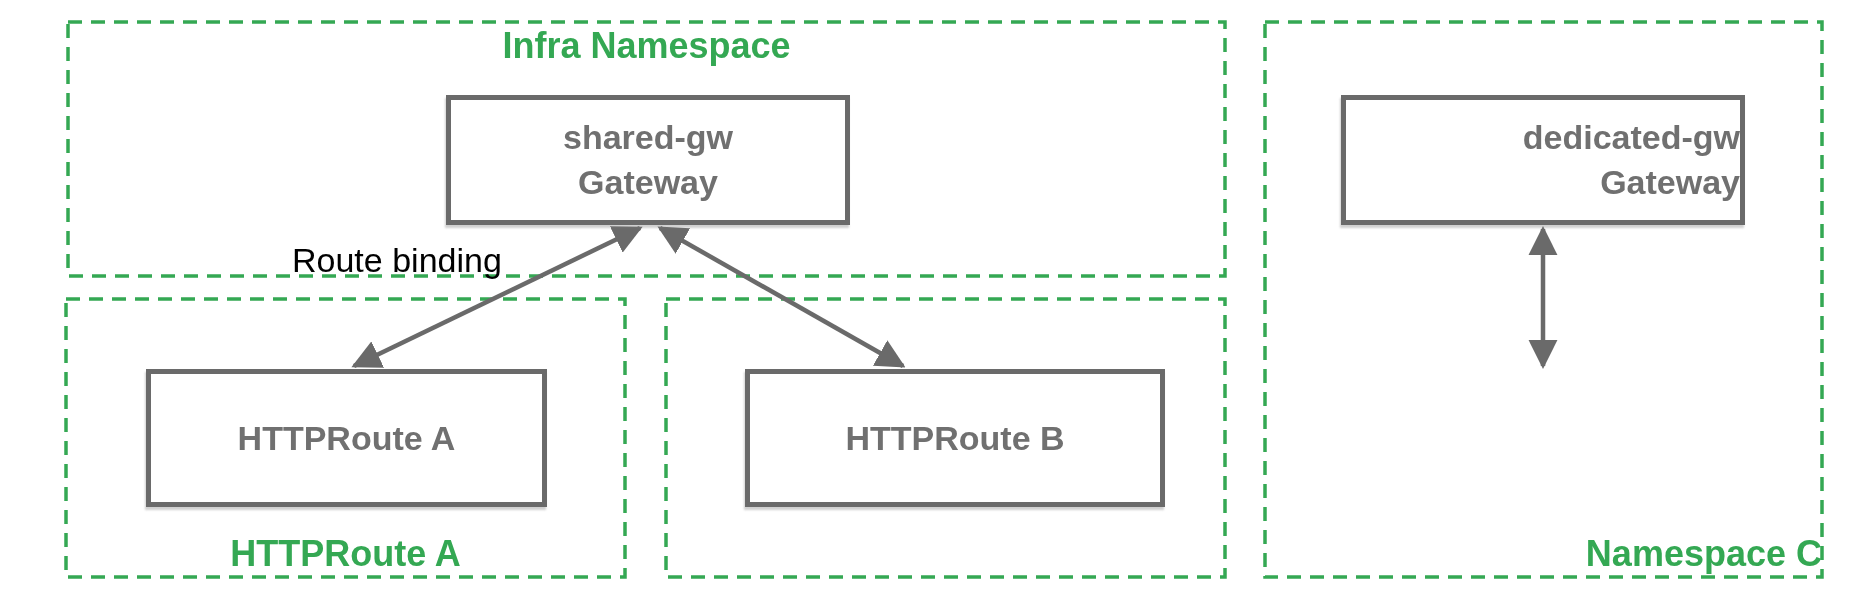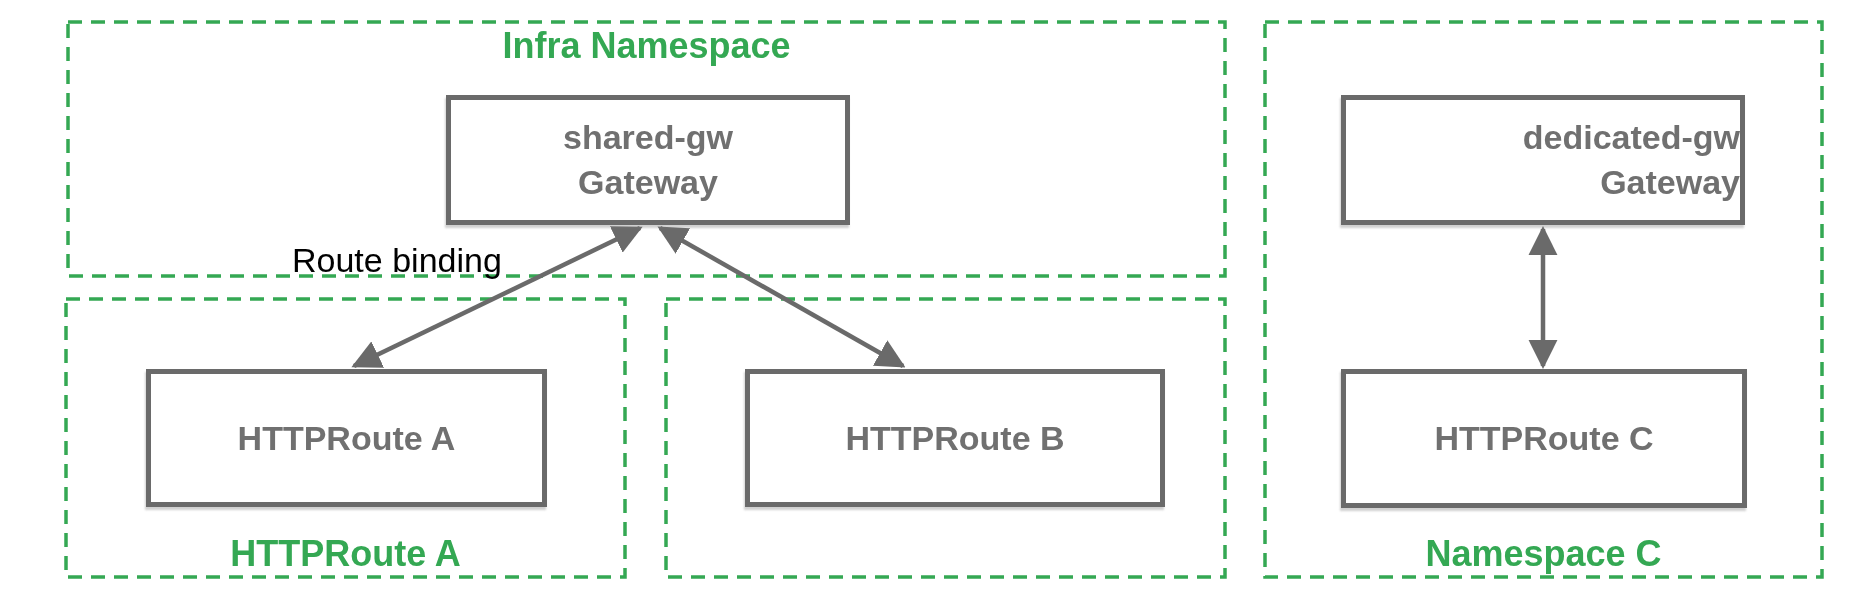--- a/index.html
+++ b/index.html
@@ -67,39 +67,36 @@
     <line class="edge" x1="640" y1="228" x2="354" y2="366" marker-start="url(#ah)" marker-end="url(#ah)"></line>
     <line class="edge" x1="660" y1="228" x2="903" y2="366" marker-start="url(#ah)" marker-end="url(#ah)"></line>
     <line class="edge" x1="1543" y1="229" x2="1543" y2="366" marker-start="url(#ah)" marker-end="url(#ah)"></line>
   </svg>
 
   <div class="ns-label" style="left:68px;top:26px;width:1157px;">Infra Namespace</div>
 
   <div class="ns-label" style="left:66px;top:534px;width:559px;">HTTPRoute A</div>
 
 
-  <div class="ns-label" style="left:1265px;top:534px;width:557px;">Namespace C</div>
+  <div class="ns-label" style="left:1265px;top:534px;width:557px;text-align:right;">Namespace C</div>
 
   <div class="node" style="left:446px;top:95px;width:404px;height:130px;">
     <span>shared-gw</span>
     <span>Gateway</span>
   </div>
 
   <div class="node" style="left:1341px;top:95px;width:404px;height:130px;align-items:flex-end;">
     <span>dedicated-gw</span>
     <span>Gateway</span>
   </div>
 
   <div class="node" style="left:146px;top:369px;width:401px;height:138px;">
     <span>HTTPRoute A</span>
   </div>
 
   <div class="node" style="left:745px;top:369px;width:420px;height:138px;">
     <span>HTTPRoute B</span>
   </div>
 
-  <div class="node" style="left:1341px;top:369px;width:406px;height:139px;">
-    <span>HTTPRoute C</span>
-  </div>
 
   <div class="annotation" style="left:292px;top:241px;">Route binding</div>
 
 </div>
 
 </body></html>

